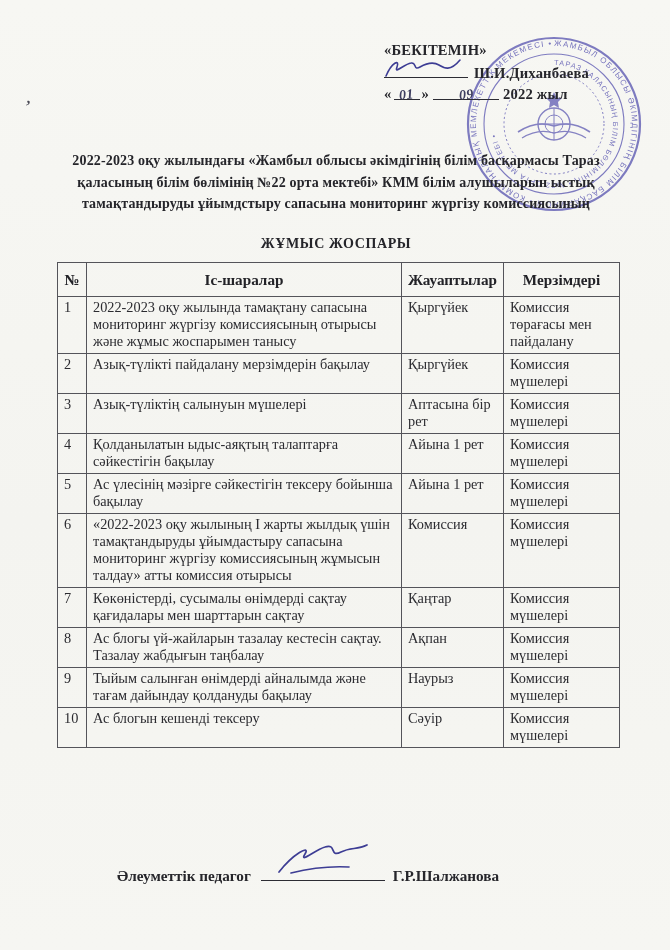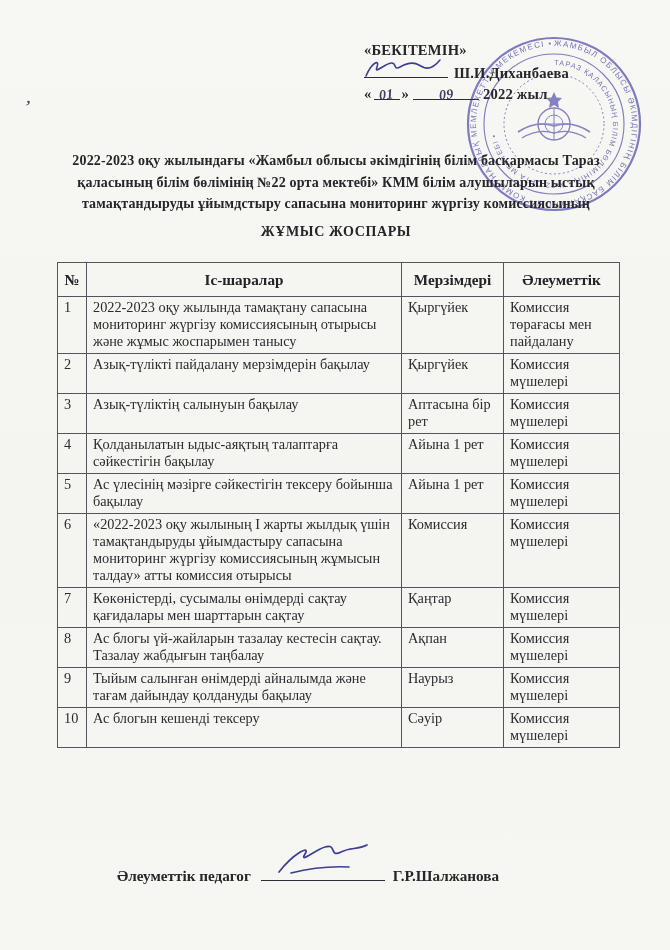--- a/index.html
+++ b/index.html
@@ -21,21 +21,21 @@
 
   
   .stamp{
     position:absolute;left:462px;top:32px;width:184px;height:184px;
     mix-blend-mode:multiply;opacity:.88;z-index:1;
   }
   .stamp svg{display:block;}
 
   
   .approval{
-    position:absolute;left:364px;top:40px;width:276px;z-index:2;
+    position:absolute;left:384px;top:40px;width:276px;z-index:2;
     font-weight:bold;font-size:14.6px;line-height:21.5px;
     color:#26262b;letter-spacing:.2px;
   }
   .approval .row{white-space:nowrap;}
   .sig-underline{
     display:inline-block;width:84px;height:15px;
     border-bottom:1.4px solid #2c2c33;position:relative;vertical-align:baseline;
     margin-right:6px;
   }
   .sig-underline svg{position:absolute;left:-4px;top:-6px;}
@@ -53,21 +53,21 @@
     font-style:italic;color:#3e3e60;font-weight:bold;
     display:inline-block;transform:rotate(-6deg);font-size:14px;
   }
 
   
   .doc-title{
     position:absolute;left:50px;top:150px;width:572px;z-index:2;
     text-align:center;font-weight:bold;font-size:14px;line-height:21.5px;
     color:#25252a;letter-spacing:.15px;
   }
-  .doc-heading{margin-top:6px;letter-spacing:.6px;}
+  .doc-heading{margin-top:18px;letter-spacing:.6px;}
 
   
   table.plan{
     position:absolute;left:57px;top:262px;width:562px;z-index:2;
     border-collapse:collapse;table-layout:fixed;
     font-size:14.3px;line-height:17px;color:#2b2b30;
   }
   table.plan th, table.plan td{
     border:1.3px solid #54545a;
     vertical-align:top;text-align:left;
@@ -151,40 +151,40 @@
     <colgroup>
       <col style="width:29px">
         <col style="width:315px">
         <col style="width:102px">
         <col style="width:116px">
     </colgroup>
     <thead>
       <tr>
         <th>№</th>
         <th>Іс-шаралар</th>
+        <th>Жауаптылар</th>
         <th>Мерзімдері</th>
-        <th>Әлеуметтік</th>
       </tr>
     </thead>
     <tbody>
       <tr>
         <td class="cell-no">1</td>
         <td>2022-2023 оқу жылында тамақтану сапасына мониторинг жүргізу комиссиясының отырысы және жұмыс жоспарымен танысу</td>
         <td>Қыргүйек</td>
         <td>Комиссия төрағасы мен пайдалану</td>
       </tr>
       <tr>
         <td class="cell-no">2</td>
         <td>Азық-түлікті пайдалану мерзімдерін бақылау</td>
         <td>Қыргүйек</td>
         <td>Комиссия мүшелері</td>
       </tr>
       <tr>
         <td class="cell-no">3</td>
-        <td>Азық-түліктің салынуын бақылау</td>
+        <td>Азық-түліктің салынуын мүшелері</td>
         <td>Аптасына бір рет</td>
         <td>Комиссия мүшелері</td>
       </tr>
       <tr>
         <td class="cell-no">4</td>
         <td>Қолданылатын ыдыс-аяқтың талаптарға сәйкестігін бақылау</td>
         <td>Айына 1 рет</td>
         <td>Комиссия мүшелері</td>
       </tr>
       <tr>

